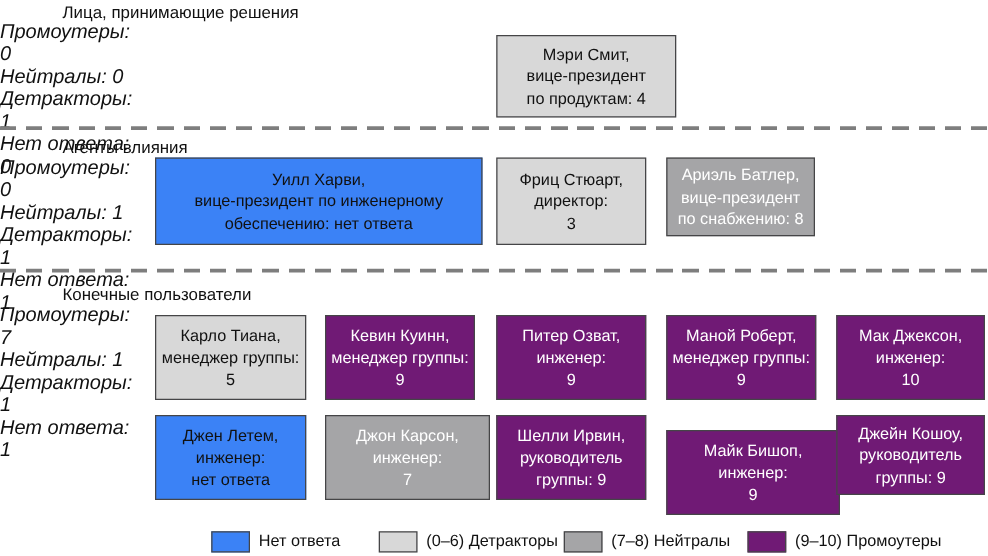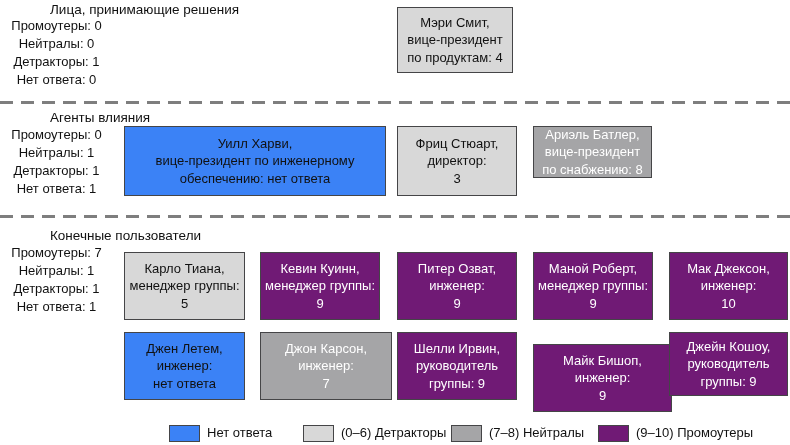--- a/index.html
+++ b/index.html
@@ -1,20 +1,20 @@
 <!DOCTYPE html>
 <html><head>
 <meta charset="utf-8">
 <style>
   html,body { margin:0; padding:0; background:#ffffff; }
   body { width:790px; height:445px; font-family:"Liberation Sans", sans-serif; color:#111111; }
   .canvas { position:relative; width:790px; height:445px; overflow:hidden; }
 
   .sec-title { position:absolute; left:2px; font-size:13.5px; line-height:15px; color:#111;margin-left:48px; }
-  .stats { position:absolute; left:0; width:113px; text-align:center; font-size:13px; }
+  .stats { position:absolute; left:0; width:113px; text-align:left; font-size:16px;font-style:italic; }
   .stat { line-height:18px; }
 
   .dash { position:absolute; left:0; width:790px; height:3px;
           background:repeating-linear-gradient(90deg,#7e7e7e 0 13px, transparent 13px 21px); }
 
   .box { position:absolute; box-sizing:border-box; border:1.5px solid #454547;
          display:flex; align-items:center; justify-content:center;
          text-align:center; white-space:pre-line; font-size:13px; line-height:17.5px; }
 
   .cat-none      { background:#3b82f6; color:#111111; }
@@ -31,40 +31,40 @@
 
 <div class="canvas">
 
   <div class="sec-title" style="top:2px">Лица, принимающие решения</div>
   <div class="stats" style="top:17px">
     <div class="stat">Промоутеры: 0</div>
     <div class="stat">Нейтралы: 0</div>
     <div class="stat">Детракторы: 1</div>
     <div class="stat">Нет ответа: 0</div>
   </div>
-  <div class="box cat-detractor" style="left:397px;top:7px;width:116px;height:66px">Мэри Смит,
+  <div class="box cat-detractor" style="left:397px;top:28px;width:144px;height:66px">Мэри Смит,
 вице-президент
 по продуктам: 4</div>
 
   <div class="dash" style="top:101px"></div>
 
   <div class="sec-title" style="top:110px">Агенты влияния</div>
   <div class="stats" style="top:126px">
     <div class="stat">Промоутеры: 0</div>
     <div class="stat">Нейтралы: 1</div>
     <div class="stat">Детракторы: 1</div>
     <div class="stat">Нет ответа: 1</div>
   </div>
   <div class="box cat-none" style="left:124px;top:126px;width:262px;height:70px">Уилл Харви,
 вице-президент по инженерному
 обеспечению: нет ответа</div>
   <div class="box cat-detractor" style="left:397px;top:126px;width:120px;height:70px">Фриц Стюарт,
 директор:
 3</div>
-  <div class="box cat-neutral" style="left:533px;top:126px;width:119px;height:52px">Ариэль Батлер,
+  <div class="box cat-neutral" style="left:533px;top:126px;width:119px;height:63px">Ариэль Батлер,
 вице-президент
 по снабжению: 8</div>
 
   <div class="dash" style="top:215px"></div>
 
   <div class="sec-title" style="top:228px">Конечные пользователи</div>
   <div class="stats" style="top:244px">
     <div class="stat">Промоутеры: 7</div>
     <div class="stat">Нейтралы: 1</div>
     <div class="stat">Детракторы: 1</div>

